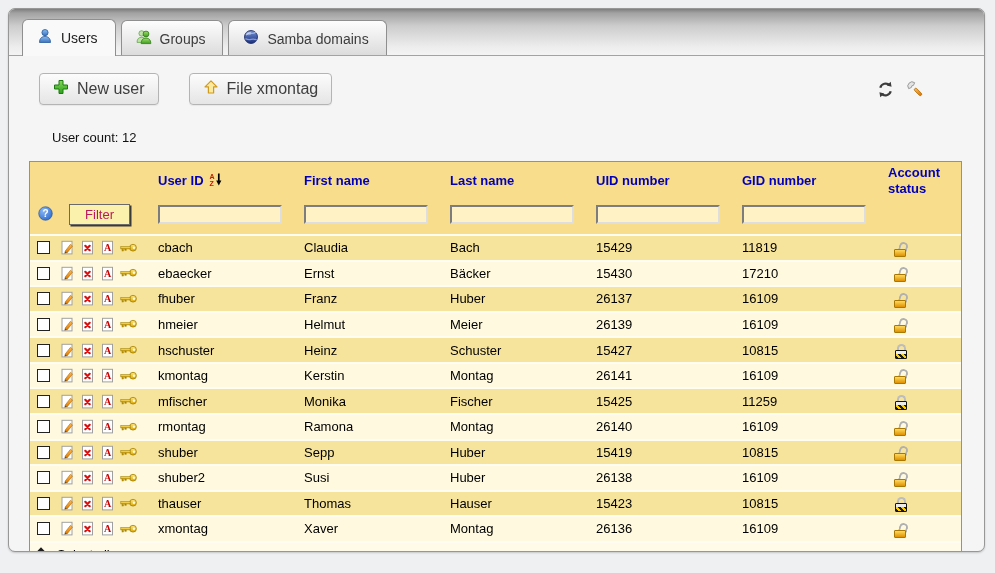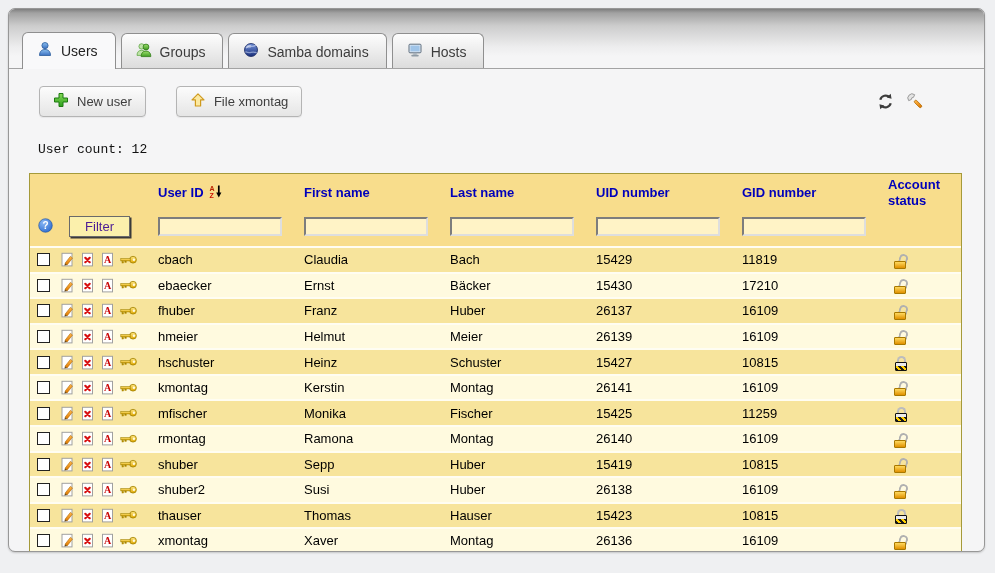--- a/index.html
+++ b/index.html
@@ -14,62 +14,62 @@
     background:var(--page-bg);
     font-family:"Liberation Sans",sans-serif;color:#000;
   }
   .panel{
     position:absolute;left:8px;top:8px;width:977px;height:544px;
     background:var(--panel-bg);border:1px solid #979797;border-radius:7px;
     overflow:hidden;box-shadow:0 1px 2px rgba(0,0,0,.18);
   }
   
   .tabbar{
-    height:60px;display:flex;align-items:flex-end;padding-left:13px;
+    height:47px;display:flex;align-items:flex-end;padding-left:13px;
     background:linear-gradient(180deg,#7e7e7e 0,#a2a2a2 4px,#cdcdcd 17px,#ededee 38px,var(--panel-bg) 47px);
     border-bottom:1px solid #a3a3a3;
   }
   .tab{
     display:flex;align-items:center;gap:8px;
     border:1px solid #8f8f8f;border-bottom:none;border-radius:6px 6px 0 0;
     padding:8px 17px 7px 14px;margin-right:5px;
     background:linear-gradient(#fdfdfd,#dcdcdc);
     font-size:14px;color:#3c3c3c;cursor:pointer;position:relative;white-space:nowrap;
   }
   .tab.active{
     background:#f9f9fa;padding-bottom:9px;margin-bottom:-1px;z-index:2;color:#222;
   }
   .tab svg{flex:0 0 auto;}
   
   .toolbar{display:flex;align-items:center;padding:17px 30px 0 30px;}
   .btn{
     display:inline-flex;align-items:center;gap:8px;
     border:1px solid #b4b4b4;border-radius:4px;
     background:linear-gradient(#fcfcfc,#e5e5e5);
-    padding:5px 13px;font-size:13px;color:#3e3e3e;margin-right:10px;cursor:pointer;
+    padding:5px 13px;font-size:16px;color:#3e3e3e;margin-right:10px;cursor:pointer;
     box-shadow:0 1px 1px rgba(0,0,0,.06);
   }
   .btn-upload{margin-left:20px;}
   .toolbar-spacer{flex:1;}
   .tool-icon{margin-left:13px;cursor:pointer;display:inline-flex;}
-  .user-count{padding:25px 0 0 29px;font-size:13px;color:#111;font-family:Liberation Mono, monospace;}
+  .user-count{padding:25px 0 0 43px;font-size:13px;color:#111;}
   
   .table-wrap{margin:16px 22px 0 20px;border:1px solid var(--table-border);}
   table{border-collapse:collapse;width:100%;table-layout:fixed;font-size:13px;}
   th{
     background:var(--header-bg);color:var(--header-text);font-weight:bold;text-align:left;
     padding:3px 6px;line-height:16px;font-size:13px;
   }
   th .th-flex{display:flex;align-items:center;gap:5px;}
   .filter-row td{background:var(--header-bg);padding:4px 6px 9px 6px;border-bottom:2px solid var(--row-separator);}
   .filter-actions{display:flex;align-items:center;justify-content:space-between;padding-right:16px;padding-left:2px;}
   .filter-btn{
     background:var(--filter-button-bg);border:1px solid #6a6a6a;
     box-shadow:1.5px 1.5px 0 #3a3a3a;
-    font-size:13px;color:#4c1d95;padding:2px 15px;cursor:pointer;font-family:"Liberation Sans",sans-serif;
+    font-size:13px;color:#be185d;padding:2px 15px;cursor:pointer;font-family:"Liberation Sans",sans-serif;
   }
   .filter-input{
     width:calc(100% - 10px);height:19px;background:var(--filter-input-bg);
     border:2px solid;border-color:#7d7d7d #dedede #dedede #7d7d7d;
     font-size:12px;padding:0 3px;font-family:"Liberation Sans",sans-serif;
   }
   tbody td{padding:3px 6px;line-height:17px;border-bottom:2px solid var(--row-separator);}
   tbody tr:nth-child(odd) td{background:var(--row-odd);}
   tbody tr:nth-child(even) td{background:var(--row-even);}
   .actions-flex{display:flex;align-items:center;gap:5px;}
@@ -151,29 +151,20 @@
       <span>Groups</span>
     </div>
     <div class="tab">
       <span><svg width="16" height="16" viewBox="0 0 16 16">
             <circle cx="8" cy="8" r="6.5" fill="url(#gradGlobe)" stroke="#14255e" stroke-width="0.8"></circle>
             <path d="M3 6.2 q2.5-3 5-2.2 q3 0.8 4.6-0.9" stroke="#c2cfee" stroke-width="1.2" fill="none" opacity="0.85"></path>
             <path d="M2.4 9.6 q3 1.5 5.6 0.8 q3-0.8 5.6 0.5" stroke="#c2cfee" stroke-width="1.2" fill="none" opacity="0.6"></path>
             <ellipse cx="5.8" cy="4.6" rx="2.7" ry="1.6" fill="#ffffff" opacity="0.35"></ellipse>
           </svg></span>
       <span>Samba domains</span>
-    </div>
-    <div class="tab">
-      <span><svg width="16" height="16" viewBox="0 0 16 16">
-            <rect x="2" y="2.2" width="12" height="8.6" rx="1" fill="#dce8f4" stroke="#5f6e7e" stroke-width="1"></rect>
-            <rect x="3.4" y="3.6" width="9.2" height="5.8" fill="#9fc4e8"></rect>
-            <rect x="6.2" y="10.8" width="3.6" height="2" fill="#aab4bd"></rect>
-            <rect x="4.3" y="12.8" width="7.4" height="1.6" rx="0.7" fill="#8e9aa4"></rect>
-          </svg></span>
-      <span>Hosts</span>
     </div>
   </div>
 
   <div class="toolbar">
     <button class="btn">
       <span><svg width="16" height="16" viewBox="0 0 16 16">
             <path d="M6 1.5 h4 v4.5 h4.5 v4 h-4.5 v4.5 h-4 v-4.5 h-4.5 v-4 h4.5 z" fill="url(#gradBtnGreen)" stroke="#1d7a10" stroke-width="1"></path>
           </svg></span>
       <span>New user</span>
     </button>

